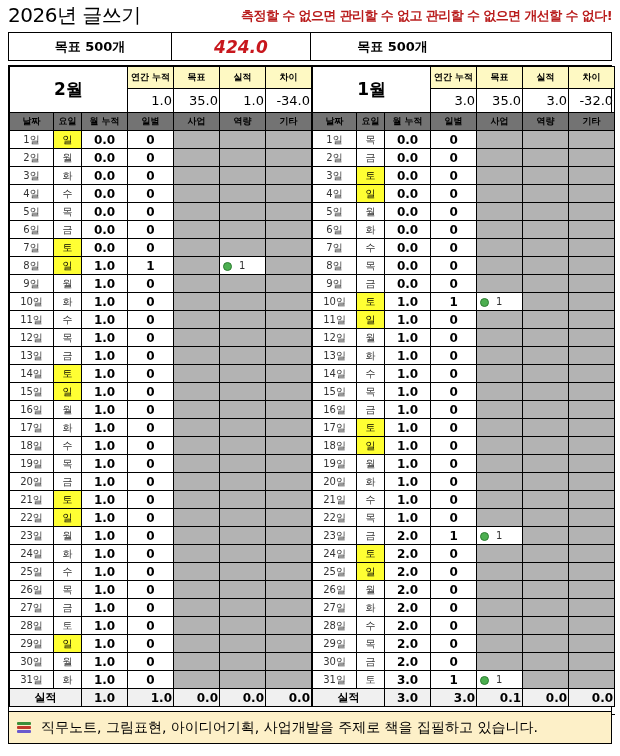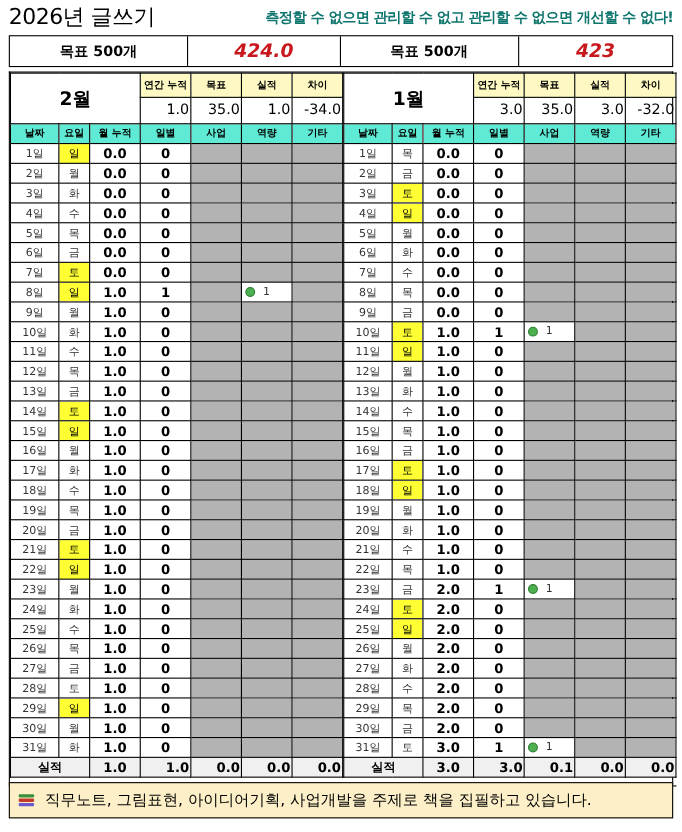--- a/index.html
+++ b/index.html
@@ -1,31 +1,31 @@
 <!DOCTYPE html>
 <html><head>
 <meta charset="utf-8">
 <style>
   * { box-sizing: border-box; margin: 0; padding: 0; }
   body { width: 620px; height: 756px; background: #ffffff; font-family: "DejaVu Sans", "Liberation Sans", sans-serif; color: #000; position: relative; overflow: hidden; }
   .title { position: absolute; left: 8px; top: 2px; font-size: 20px; font-weight: normal; letter-spacing: -0.5px; }
-  .slogan { position: absolute; right: 8px; top: 7px; font-size: 13px; font-weight: bold; color: #0f766e; letter-spacing: -0.6px; white-space: nowrap; }
+  .slogan { position: absolute; right: 8px; top: 7px; font-size: 13px; font-weight: bold; color: #b91c1c; letter-spacing: -0.6px; white-space: nowrap; }
   .summary { position: absolute; left: 8px; top: 32px; width: 604px; height: 29px; border: 1px solid #000; display: flex; }
   .summary .cell { height: 100%; display: flex; align-items: center; justify-content: center; border-right: 1px solid #000; text-align: right; }
   .summary .cell:last-child { border-right: none; }
   .summary .lbl { width: 163px; font-size: 13px; font-weight: bold; }
   .summary .val { width: 139px; font-size: 17px; color: #c8171d; font-weight: bold; font-style: italic; }
 
   .tables { position: absolute; left: 8px; top: 65px; width: 604px; display: flex; border: 1px solid #000; border-bottom: none; }
   table { border-collapse: collapse; table-layout: fixed; width: 302px; font-size: 11px; }
   td { border: 1px solid #000; height: 18px; text-align: center; vertical-align: middle; padding: 0; overflow: hidden; white-space: nowrap; }
   .month-cell { font-size: 17px; font-weight: bold; height: 46px; }
   .hdr-small { background: #fef9c3; font-size: 9px; font-weight: bold; height: 22px; }
   .stat-val { font-size: 13px; text-align: right; padding-right: 1px; height: 24px; }
-  .colhdr { background: #5eead4; font-size: 9px; font-weight: bold; height: 18px; }
+  .colhdr { background: #737373; font-size: 9px; font-weight: bold; height: 18px; }
   .date { color: #333; font-size: 10px; }
   .dow { color: #333; font-size: 10px; }
   .dow.weekend { background: #ffff33; color: #000; }
   .cum { font-weight: bold; font-size: 12px; }
   .daily { font-weight: bold; font-size: 12px; }
   .gray { background: #b3b3b3; }
   .cellv { background: #fff; text-align: left; padding-left: 3px; font-size: 10px; color: #333; }
   .dot { display: inline-block; width: 9px; height: 9px; border-radius: 50%; background: #4caf50; border: 1px solid #2e7d32; vertical-align: middle; margin-right: 7px; }
   .total-row td { background: #f0f0f0; font-weight: bold; font-size: 12px; height: 18px; }
   .total-row .tl { font-size: 11px; }
@@ -41,21 +41,20 @@
 </head>
 <body>
 
 <div class="title">2026년 글쓰기</div>
 <div class="slogan">측정할 수 없으면 관리할 수 없고 관리할 수 없으면 개선할 수 없다!</div>
 
 <div class="summary">
   <div class="cell lbl">목표 500개</div>
   <div class="cell val">424.0</div>
   <div class="cell lbl">목표 500개</div>
-  <div class="cell val" style="width:140px">423</div>
 </div>
 
 <div class="tables">
   <table>
       <colgroup>
         <col style="width:44px">
         <col style="width:28px">
         <col style="width:46px">
         <col style="width:46px">
         <col style="width:46px">

